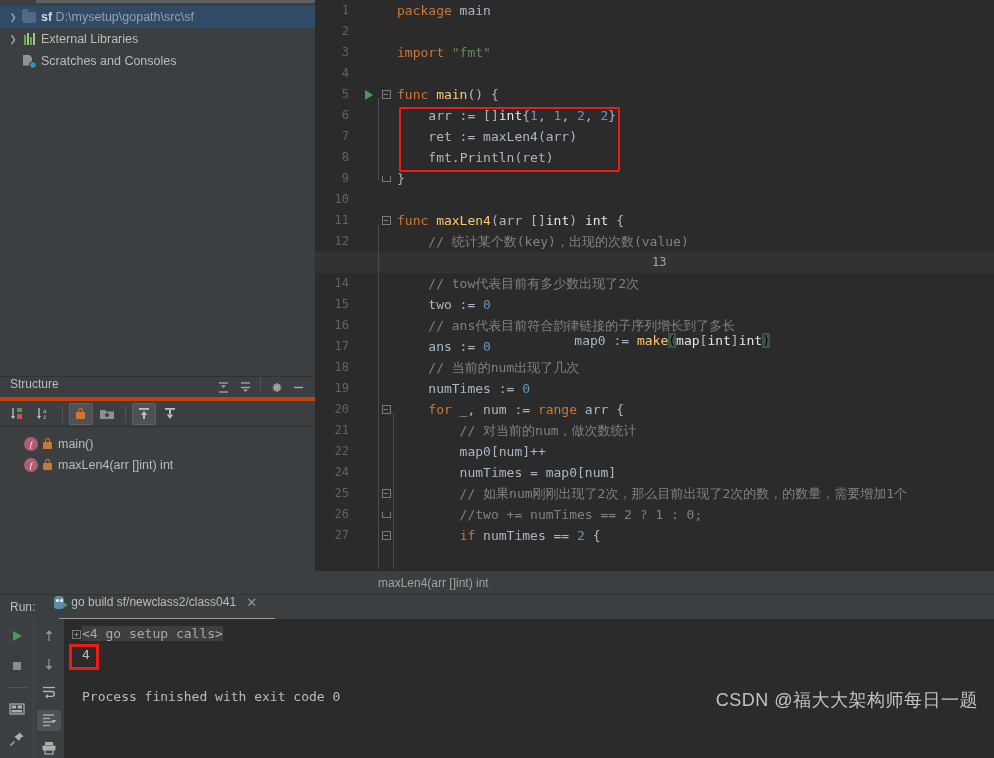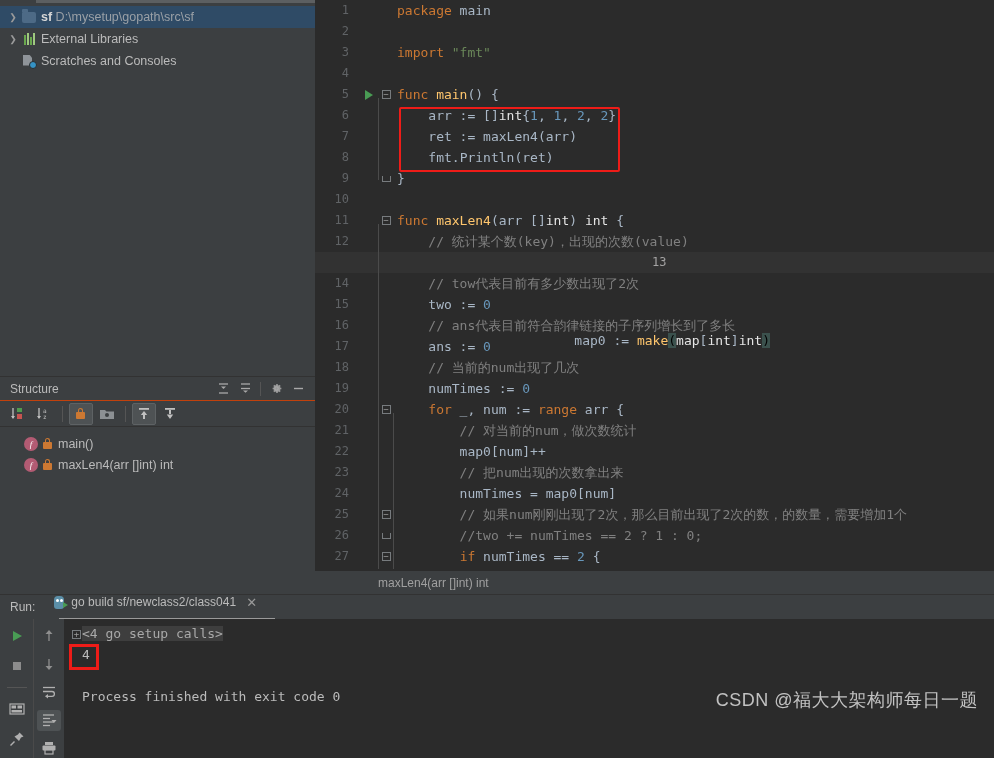--- a/index.html
+++ b/index.html
@@ -87,23 +87,23 @@
 
   
   #structure-panel {
     position: absolute; left: 0; top: 376px;
     width: 315px; height: 218px;
     background: #3c3f41;
     border-top: 1px solid #323232;
   }
   #structure-header {
     height: 24px;
-    display: flex; align-items: center;
+    display: flex; align-items: flex-start;
     padding: 0 6px 0 10px;
-    border-bottom: 1px solid #c2410c;
+    border-bottom: 4px solid #c2410c;
   }
   #structure-header .title {
     font-size: 12px; color: #bbbbbb; flex: 1;
   }
   .hdr-btn {
     width: 22px; height: 20px;
     display: flex; align-items: center; justify-content: center;
   }
   .hdr-sep {
     width: 1px; height: 14px; background: #555; margin: 0 4px;
@@ -503,21 +503,20 @@
         <div class="code-line hl"><span class="ln">13</span><span class="gutter-ico"></span><span class="gutter-ico" style="flex: 0 0 14px; width: 14px;"></span><span class="code-txt"><span class="txt">    map0 := </span><span class="fn">make</span><span class="brmatch">(</span><span class="typ">map</span><span class="txt">[</span><span class="typ">int</span><span class="txt">]</span><span class="typ">int</span><span class="brmatch">)</span></span></div>
         <div class="code-line"><span class="ln">14</span><span class="gutter-ico"></span><span class="gutter-ico" style="flex: 0 0 14px; width: 14px;"></span><span class="code-txt"><span class="cmt">    // tow代表目前有多少数出现了2次</span></span></div>
         <div class="code-line"><span class="ln">15</span><span class="gutter-ico"></span><span class="gutter-ico" style="flex: 0 0 14px; width: 14px;"></span><span class="code-txt"><span class="txt">    two := </span><span class="num">0</span></span></div>
         <div class="code-line"><span class="ln">16</span><span class="gutter-ico"></span><span class="gutter-ico" style="flex: 0 0 14px; width: 14px;"></span><span class="code-txt"><span class="cmt">    // ans代表目前符合韵律链接的子序列增长到了多长</span></span></div>
         <div class="code-line"><span class="ln">17</span><span class="gutter-ico"></span><span class="gutter-ico" style="flex: 0 0 14px; width: 14px;"></span><span class="code-txt"><span class="txt">    ans := </span><span class="num">0</span></span></div>
         <div class="code-line"><span class="ln">18</span><span class="gutter-ico"></span><span class="gutter-ico" style="flex: 0 0 14px; width: 14px;"></span><span class="code-txt"><span class="cmt">    // 当前的num出现了几次</span></span></div>
         <div class="code-line"><span class="ln">19</span><span class="gutter-ico"></span><span class="gutter-ico" style="flex: 0 0 14px; width: 14px;"></span><span class="code-txt"><span class="txt">    numTimes := </span><span class="num">0</span></span></div>
         <div class="code-line"><span class="ln">20</span><span class="gutter-ico"></span><span class="gutter-ico" style="flex: 0 0 14px; width: 14px;"><span class="fold">−</span></span><span class="code-txt"><span class="txt">    </span><span class="kw">for</span><span class="txt"> _, num := </span><span class="kw">range</span><span class="txt"> arr {</span></span></div>
         <div class="code-line"><span class="ln">21</span><span class="gutter-ico"></span><span class="gutter-ico" style="flex: 0 0 14px; width: 14px;"></span><span class="code-txt"><span class="cmt">        // 对当前的num，做次数统计</span></span></div>
         <div class="code-line"><span class="ln">22</span><span class="gutter-ico"></span><span class="gutter-ico" style="flex: 0 0 14px; width: 14px;"></span><span class="code-txt"><span class="txt">        map0[num]++</span></span></div>
-        <div class="code-line"><span class="ln">23</span><span class="gutter-ico"></span><span class="gutter-ico" style="flex: 0 0 14px; width: 14px;"></span><span class="code-txt"><span class="cmt">        // 把num出现的次数拿出来</span></span></div>
         <div class="code-line"><span class="ln">24</span><span class="gutter-ico"></span><span class="gutter-ico" style="flex: 0 0 14px; width: 14px;"></span><span class="code-txt"><span class="txt">        numTimes = map0[num]</span></span></div>
         <div class="code-line"><span class="ln">25</span><span class="gutter-ico"></span><span class="gutter-ico" style="flex: 0 0 14px; width: 14px;"><span class="fold">−</span></span><span class="code-txt"><span class="cmt">        // 如果num刚刚出现了2次，那么目前出现了2次的数，的数量，需要增加1个</span></span></div>
         <div class="code-line"><span class="ln">26</span><span class="gutter-ico"></span><span class="gutter-ico" style="flex: 0 0 14px; width: 14px;"><span class="fold" style="border-top: none; height: 6px;"></span></span><span class="code-txt"><span class="cmt">        //two += numTimes == 2 ? 1 : 0;</span></span></div>
         <div class="code-line"><span class="ln">27</span><span class="gutter-ico"></span><span class="gutter-ico" style="flex: 0 0 14px; width: 14px;"><span class="fold">−</span></span><span class="code-txt"><span class="txt">        </span><span class="kw">if</span><span class="txt"> numTimes == </span><span class="num">2</span><span class="txt"> {</span></span></div>
         <div class="vline" style="top: 98px; height: 82px; left: 63px;"></div>
         <div class="vline" style="top: 224px; height: 345px; left: 63px;"></div>
         <div class="vline" style="top: 413px; height: 156px; left: 78px;"></div>
       </div>
     <div id="code-redbox"></div>
   </div>

